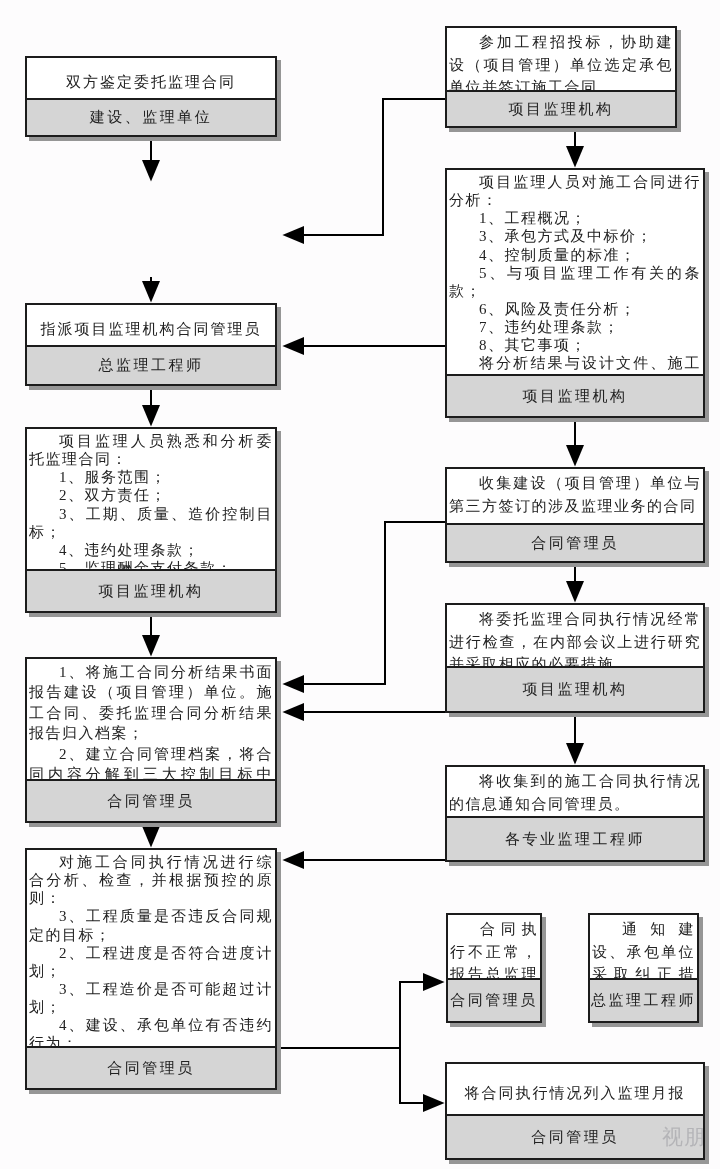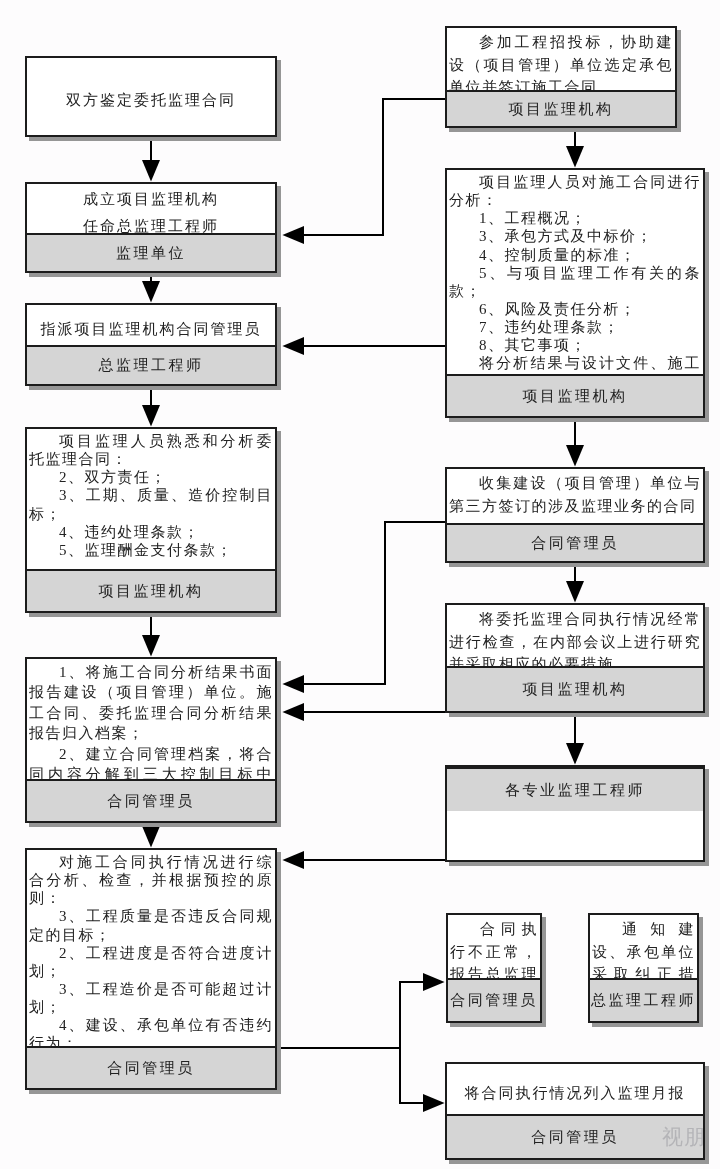--- a/index.html
+++ b/index.html
@@ -66,44 +66,39 @@
     <path d="M445,712 H286" marker-end="url(#arr)"></path>
     <path d="M445,860 H286" marker-end="url(#arr)"></path>
     <path d="M277,1048 H400 V982 H441" marker-end="url(#arr)"></path>
     <path d="M400,1048 V1103 H441" marker-end="url(#arr)"></path>
   </svg>
 
   <div class="box" style="left:25px;top:56px;width:252px;height:81px;--fh:35px;">
     <div class="content center">
         <p class="para">双方鉴定委托监理合同</p>
       </div>
-  </div>
-
-  <div class="box" style="left:25px;top:182px;width:252px;height:91px;--fh:36px;">
-    <div class="content center">
-        <p class="para">成立项目监理机构</p>
-        <p class="para">任命总监理工程师</p>
-      </div>
-    <div class="footer">
-        <span>监理单位</span>
-      </div>
-  </div>
+    <div class="footer">
+        <span>建设、监理单位</span>
+      </div>
+  </div>
+
 
   <div class="box" style="left:25px;top:303px;width:252px;height:83px;--fh:37px;">
     <div class="content center">
         <p class="para">指派项目监理机构合同管理员</p>
       </div>
     <div class="footer">
         <span>总监理工程师</span>
       </div>
   </div>
 
   <div class="box" style="left:25px;top:427px;width:252px;height:186px;--fh:40px;">
     <div class="content dense">
         <p class="para">项目监理人员熟悉和分析委托监理合同：</p>
+        <p class="para">1、服务范围；</p>
         <p class="para">2、双方责任；</p>
         <p class="para">3、工期、质量、造价控制目标；</p>
         <p class="para">4、违约处理条款；</p>
         <p class="para">5、监理酬金支付条款；</p>
       </div>
     <div class="footer">
         <span>项目监理机构</span>
       </div>
   </div>
 
@@ -168,20 +163,23 @@
   <div class="box" style="left:445px;top:603px;width:260px;height:110px;--fh:43px;">
     <div class="content roomy">
         <p class="para">将委托监理合同执行情况经常进行检查，在内部会议上进行研究并采取相应的必要措施。</p>
       </div>
     <div class="footer">
         <span>项目监理机构</span>
       </div>
   </div>
 
   <div class="box" style="left:445px;top:765px;width:260px;height:97px;--fh:42px;">
+    <div class="content roomy">
+        <p class="para">将收集到的施工合同执行情况的信息通知合同管理员。</p>
+      </div>
     <div class="footer">
         <span>各专业监理工程师</span>
       </div>
   </div>
 
   <div class="box" style="left:446px;top:913px;width:96px;height:110px;--fh:41px;">
     <div class="content roomy">
         <p class="para">合同执行不正常，报告总监理工程师</p>
       </div>
     <div class="footer">

